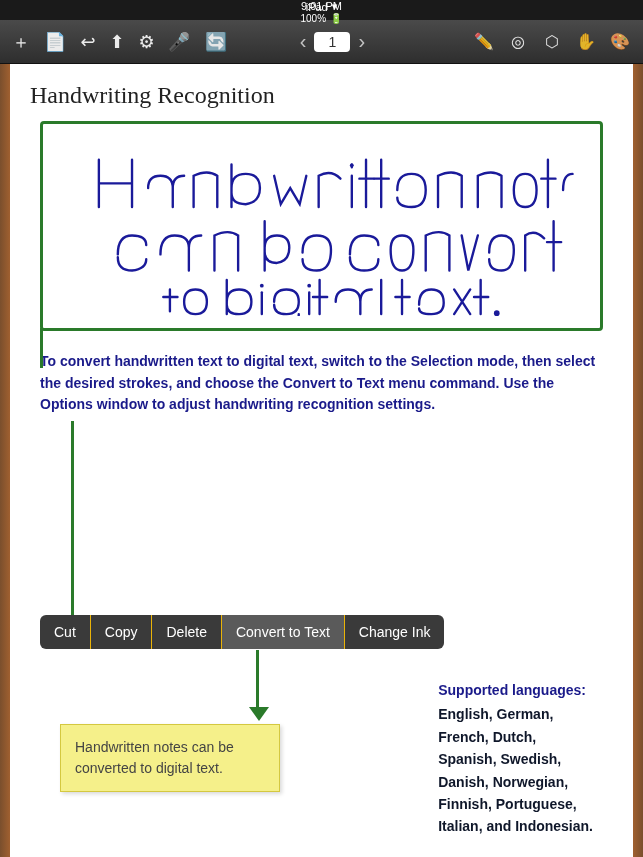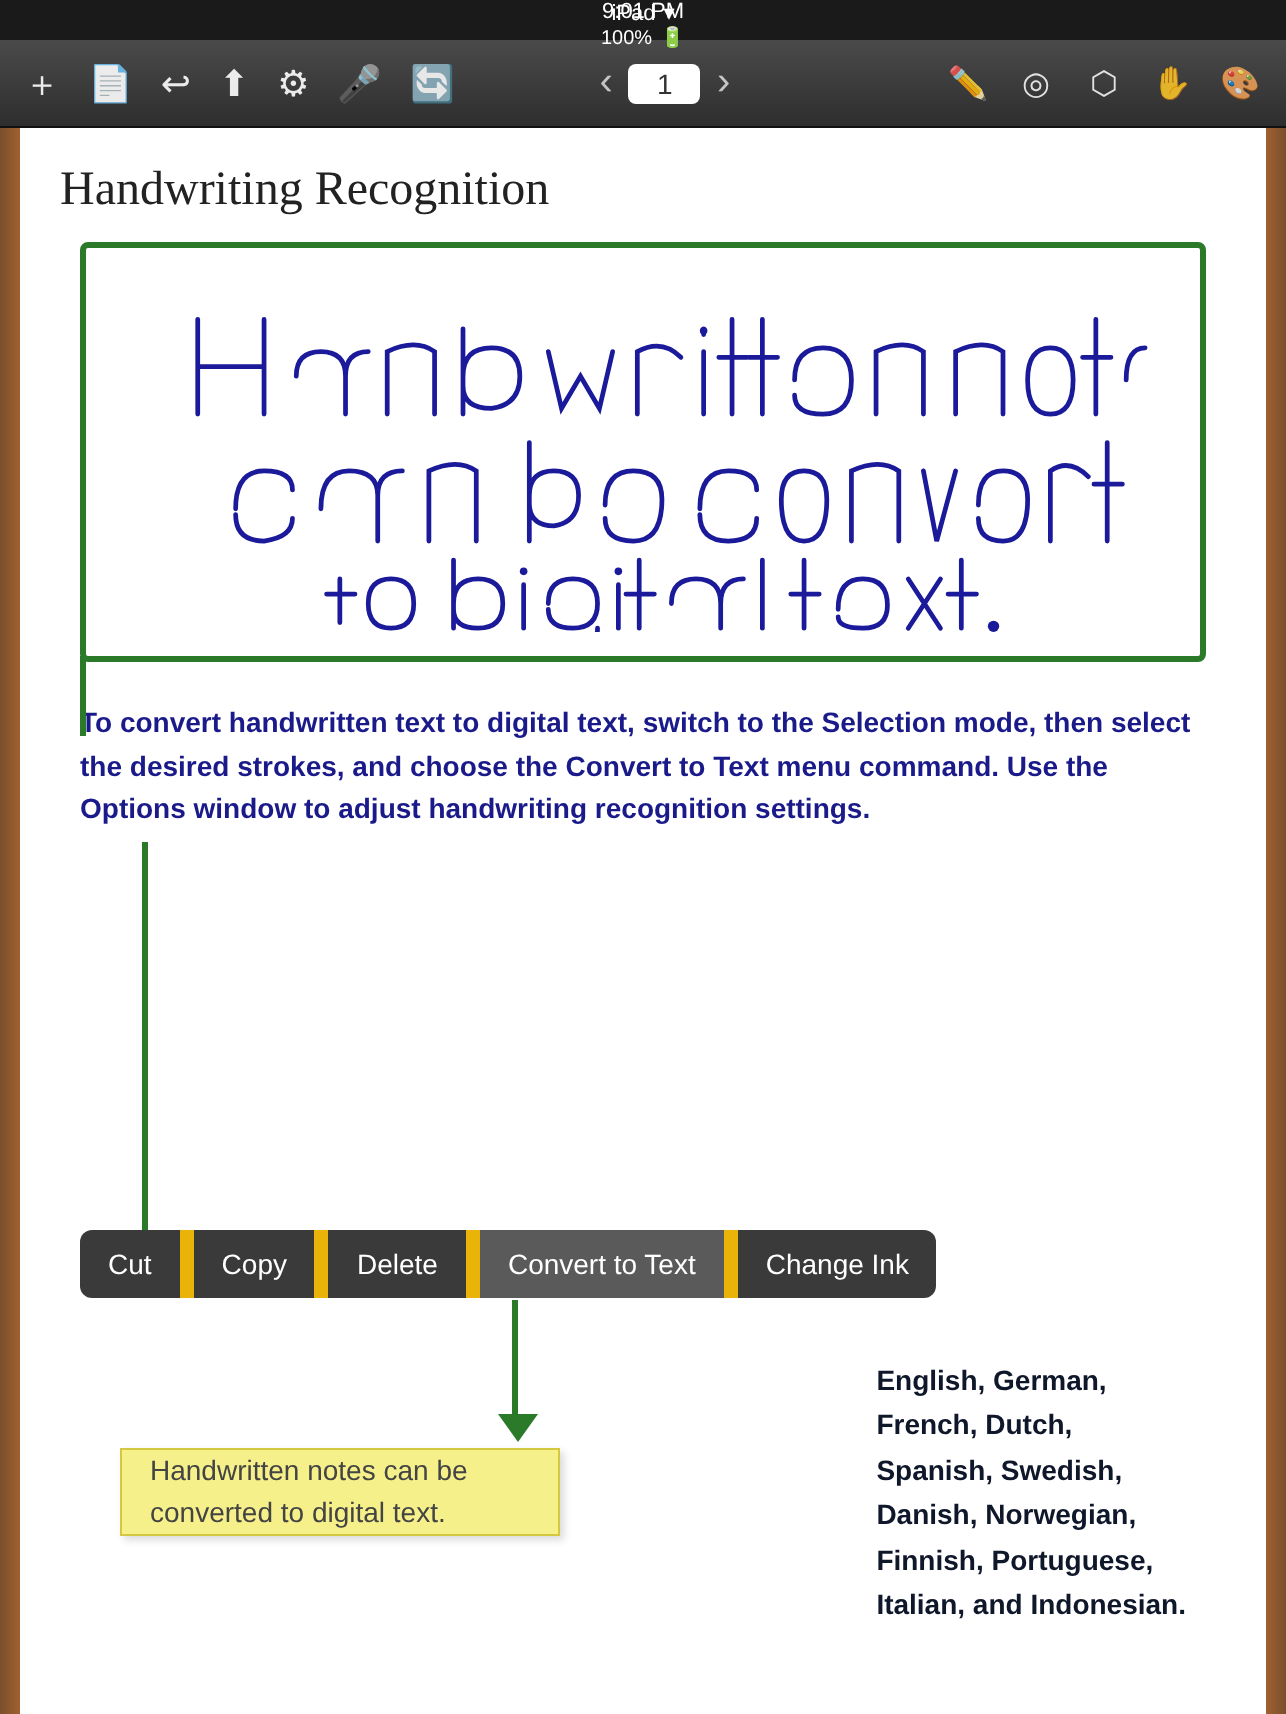--- a/index.html
+++ b/index.html
@@ -172,21 +172,21 @@
     .ctx-btn {
       height: 34px;
       padding: 0 14px;
       background: #3a3a3a;
       color: white;
       font-size: 14px;
       display: flex;
       align-items: center;
       justify-content: center;
       cursor: pointer;
-      border-right: 7px solid #eab308;
+      border-right: 1px solid #eab308;
     }
     .ctx-btn:first-child { border-radius: 6px 0 0 6px; }
     .ctx-btn:last-child { border-radius: 0 6px 6px 0; border-right: none; }
     .ctx-btn.active {
       background: #5a5a5a;
     }
 
     
     #languages-section {
       position: absolute;
@@ -199,21 +199,21 @@
     }
 
     
     #yellow-note {
       position: absolute;
       left: 50px;
       top: 660px;
       width: 220px;
       background: #f5f08a;
       border: 1px solid #d4c840;
-      padding: 0 14px;
+      padding: 12px 14px;
       font-size: 14px;
       color: #444;
       line-height: 1.5;
       box-shadow: 2px 2px 4px rgba(0,0,0,0.15);
     }
     .arrow-head {
       width: 0;
       height: 0;
       border-left: 10px solid transparent;
       border-right: 10px solid transparent;
@@ -407,20 +407,21 @@
       <div class="ctx-btn active">Convert to Text</div>
       <div class="ctx-btn">Change Ink</div>
     </div>
 
     <div id="vert-line-2"></div>
     <div id="arrow-2">
       <div class="arrow-head"></div>
     </div>
 
     <div id="languages-section">
+      <div style="margin-bottom:2px;">Supported languages:</div>
       <div style="max-width:230px; line-height:1.6; font-size:14px; color:#0f172a; font-weight:bold;">
         English, German,<br>French, Dutch,<br>Spanish, Swedish,<br>Danish, Norwegian,<br>Finnish, Portuguese,<br>Italian, and Indonesian.
       </div>
     </div>
 
     <div id="yellow-note">Handwritten notes can be converted to digital text.</div>
 
   </div>
 </div>
 

